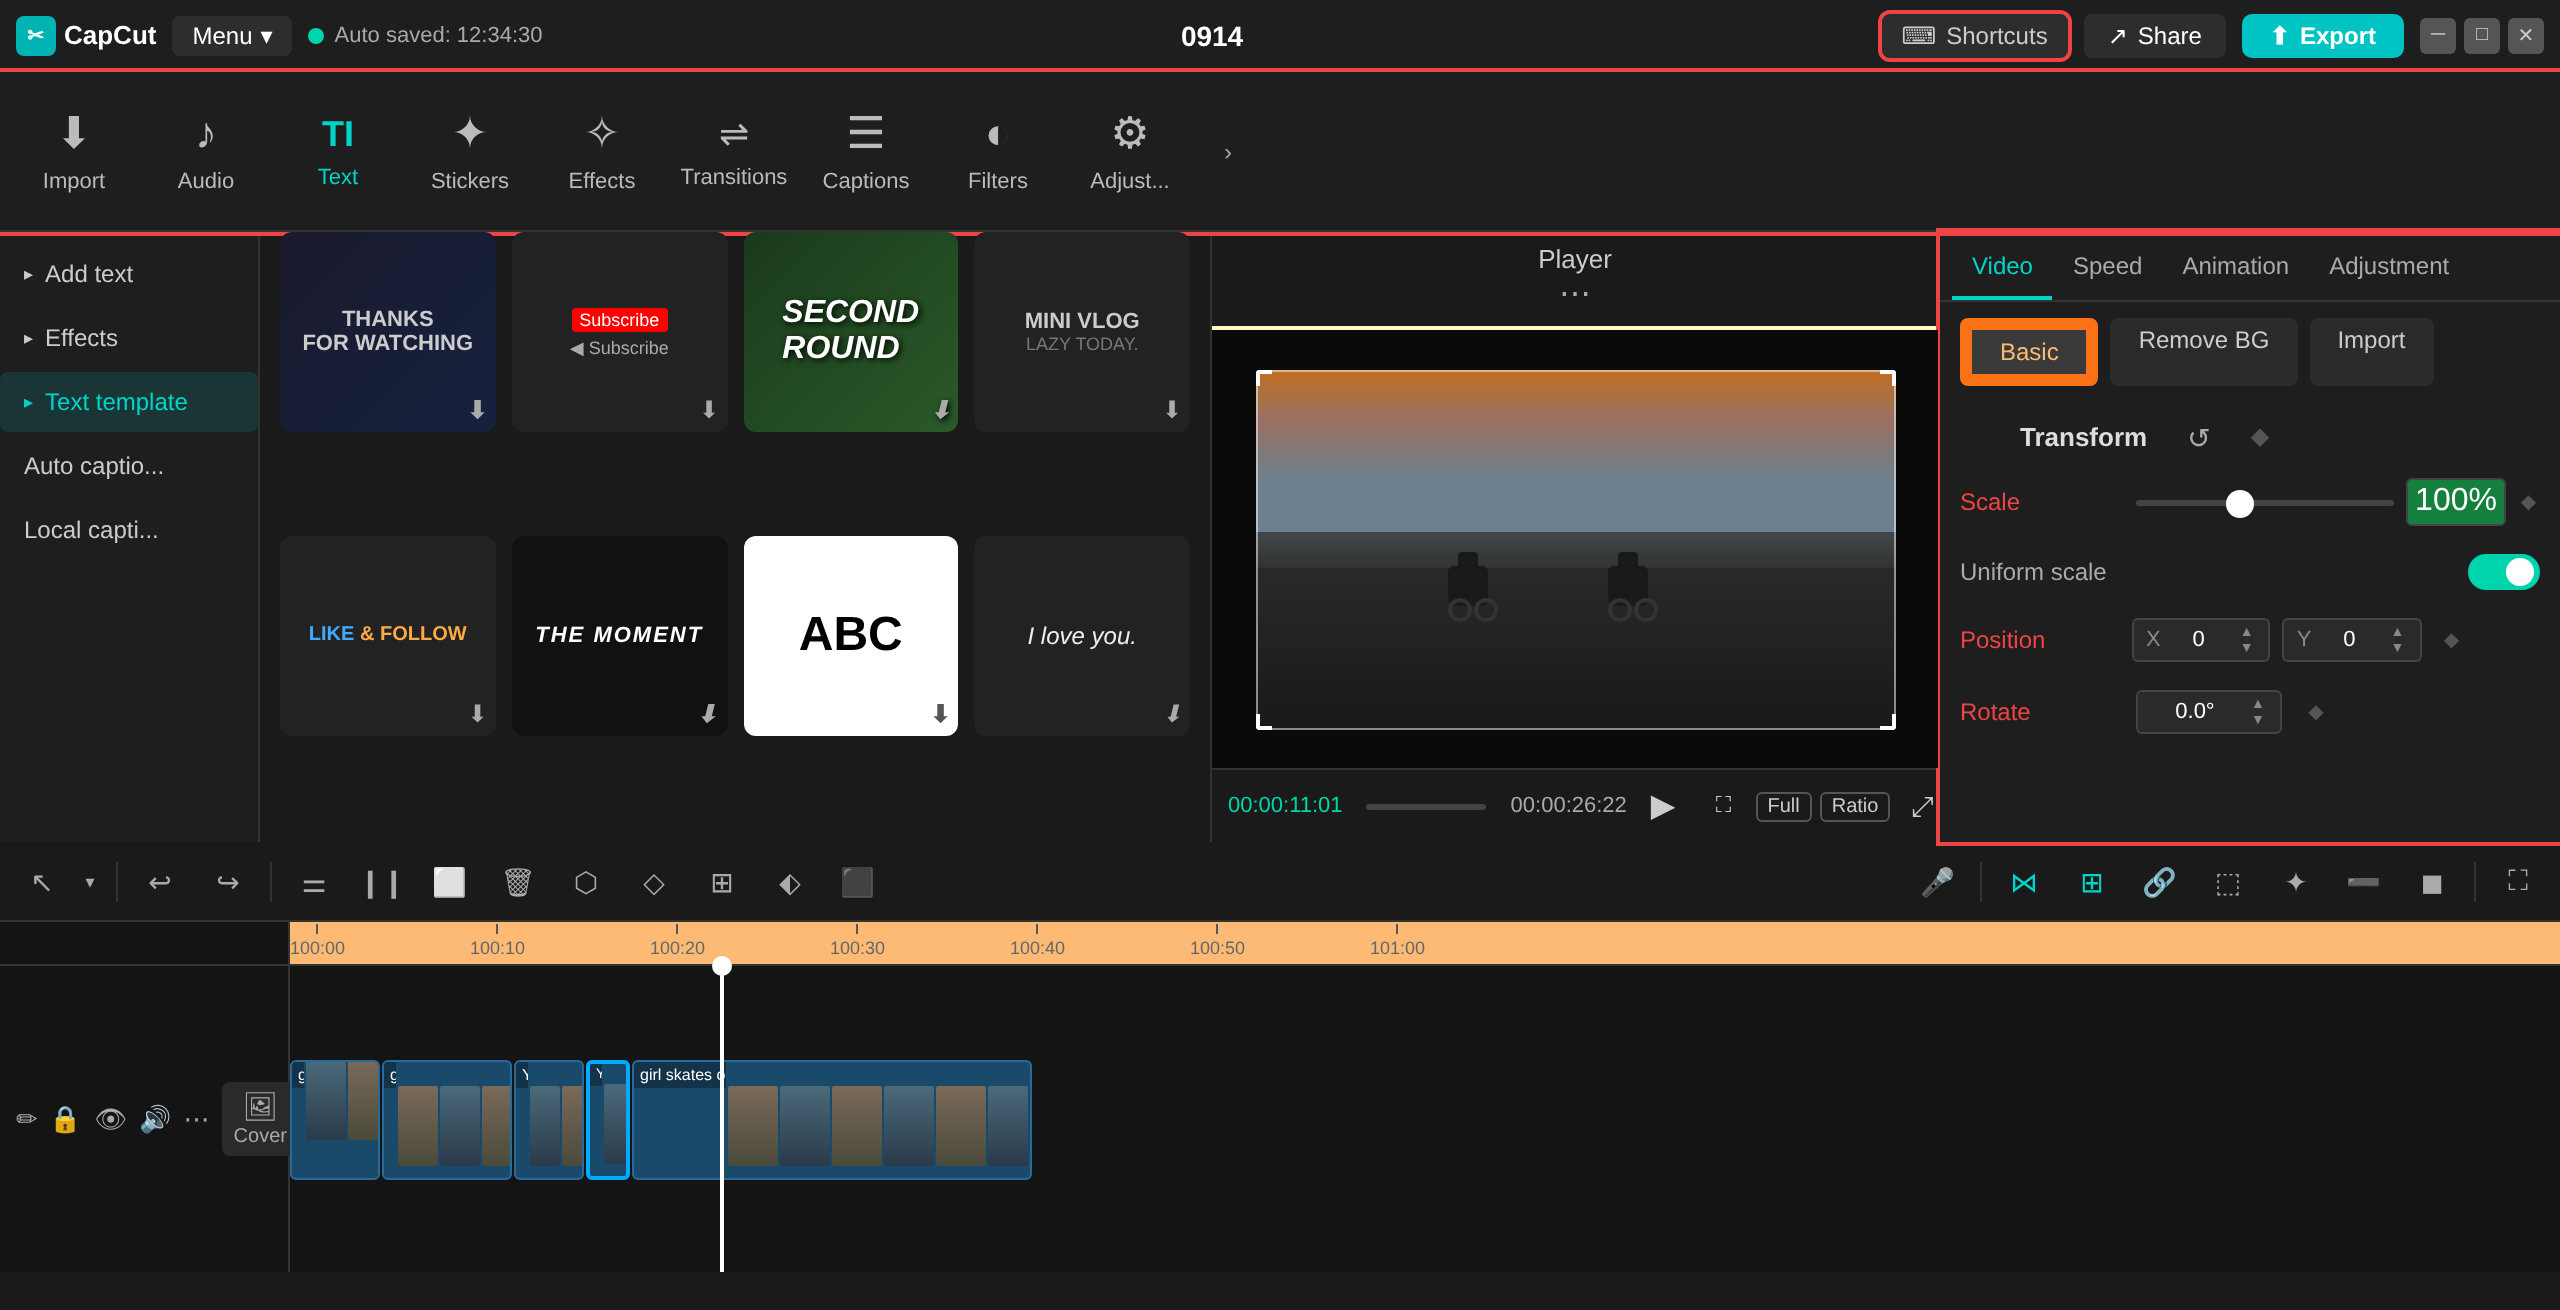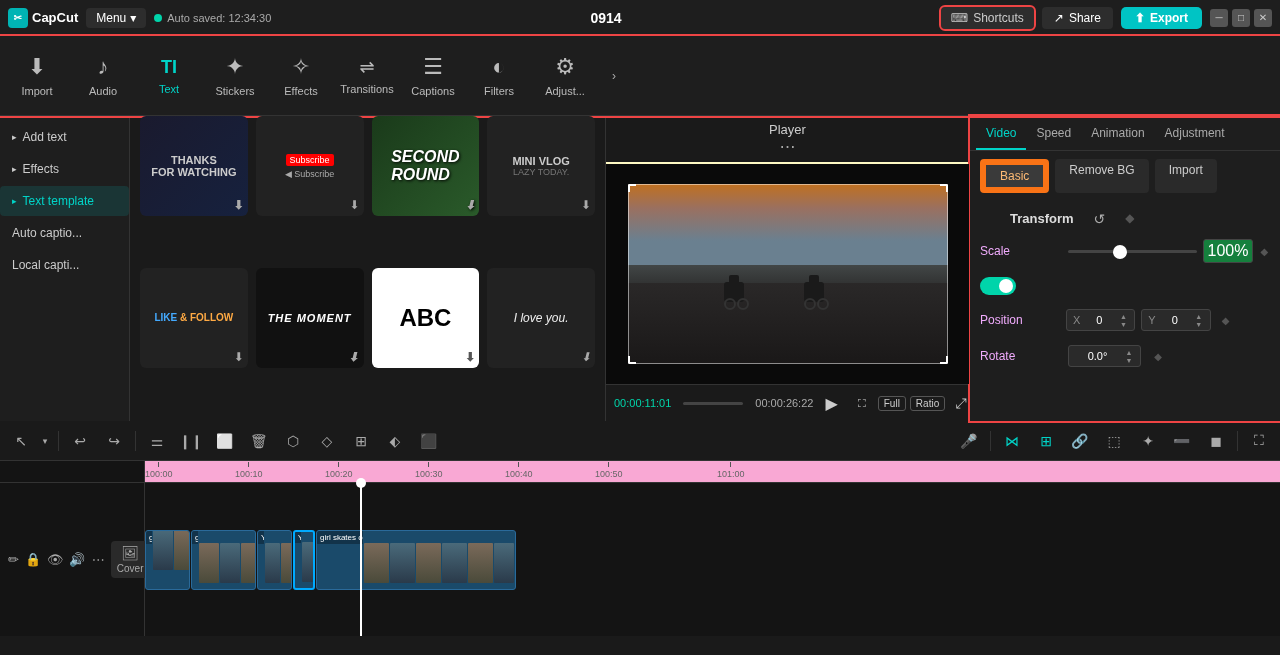--- a/index.html
+++ b/index.html
@@ -79,42 +79,42 @@
     .right-panel { width: 310px; background: #1e1e1e; display: flex; flex-direction: column; flex-shrink: 0; outline: 2px solid #e44; }
     .right-tabs { display: flex; border-bottom: 1px solid #333; padding: 0 6px; }
     .right-tab { padding: 10px 10px 8px; font-size: 12px; color: #aaa; cursor: pointer; border-bottom: 2px solid transparent; }
     .right-tab.active { color: #00d4c8; border-bottom-color: #00d4c8; }
     .right-sub-tabs { display: flex; padding: 8px 10px; gap: 6px; }
     .right-sub-tab { padding: 4px 14px; font-size: 12px; border-radius: 4px; cursor: pointer; background: #2a2a2a; color: #ccc; }
     .right-sub-tab.active { background: #3a3a3a; color: #fdba74; border: 6px solid #f97316; }
     .right-content { flex: 1; padding: 10px; overflow-y: auto; }
     .section-title { font-size: 13px; font-weight: 600; color: #ddd; margin-bottom: 12px; display: flex; align-items: flex-start; gap: 20px; margin-left: 30px; }
     .transform-row { display: flex; align-items: center; margin-bottom: 14px; gap: 8px; }
-    .transform-label { font-size: 12px; color: #f0abfc; width: 80px; flex-shrink: 0; }
+    .transform-label { font-size: 12px; color: #ef4444; width: 80px; flex-shrink: 0; }
     .slider-container { flex: 1; display: flex; align-items: center; gap: 6px; }
     .slider { width: 100%; height: 3px; background: #444; border-radius: 2px; position: relative; }
     .slider-thumb { width: 14px; height: 14px; background: #fff; border-radius: 50%; position: absolute; top: -5px; left: 35%; cursor: pointer; }
     .value-input { width: 50px; text-align: center; background: #2a2a2a; border: 1px solid #444; border-radius: 3px; color: #fff; padding: 2px 4px; font-size: 11px; }
     .diamond-btn { width: 18px; height: 18px; background: none; border: none; color: #555; cursor: pointer; font-size: 10px; display: flex; align-items: center; justify-content: center; }
     .toggle-row { display: flex; align-items: center; margin-bottom: 14px; }
     .toggle-label { font-size: 12px; color: #aaa; flex: 1; }
     .toggle { width: 36px; height: 18px; background: #00d4aa; border-radius: 9px; position: relative; cursor: pointer; }
     .toggle-knob { width: 14px; height: 14px; background: #fff; border-radius: 50%; position: absolute; top: 2px; right: 3px; }
     .position-row { display: flex; align-items: center; margin-bottom: 14px; gap: 6px; }
     .pos-field { display: flex; align-items: center; gap: 4px; background: #2a2a2a; border: 1px solid #444; border-radius: 3px; padding: 2px 6px; }
     .pos-label { font-size: 11px; color: #888; }
     .pos-input { width: 30px; background: none; border: none; color: #fff; font-size: 11px; text-align: center; }
     .pos-arrows { display: flex; flex-direction: column; gap: 0; }
     .pos-arrow { width: 10px; height: 8px; background: none; border: none; color: #888; cursor: pointer; font-size: 7px; line-height: 1; }
     .timeline-toolbar { display: flex; align-items: center; height: 40px; padding: 0 6px; gap: 4px; border-bottom: 1px solid #333; }
     .tl-btn { width: 30px; height: 28px; display: flex; align-items: center; justify-content: center; background: none; border: none; color: #aaa; cursor: pointer; font-size: 14px; border-radius: 4px; }
     .tl-separator { width: 1px; height: 20px; background: #333; margin: 0 2px; }
     .tl-spacer { flex: 1; }
     .tl-right { display: flex; align-items: center; gap: 4px; }
-    .tl-ruler { height: 22px; background: #f9a8d4; border-bottom: 1px solid #333; display: flex; align-items: flex-end; padding-bottom: 3px; position: relative; }
+    .tl-ruler { height: 22px; background: #fdba74; border-bottom: 1px solid #333; display: flex; align-items: flex-end; padding-bottom: 3px; position: relative; }
     .ruler-mark { position: absolute; bottom: 3px; font-size: 9px; color: #666; display: flex; flex-direction: column; align-items: center; gap: 2px; }
     .ruler-line { width: 1px; height: 5px; background: #555; }
     .track-cover { background: #2a2a2a; border-radius: 4px; padding: 4px 6px; font-size: 10px; color: #aaa; display: flex; flex-direction: column; align-items: center; gap: 2px; cursor: pointer; }
     .track-cover-icon { font-size: 14px; }
     .clip { height: 60px; border-radius: 3px; overflow: hidden; display: inline-flex; align-items: flex-start; flex-shrink: 0; position: relative; cursor: pointer; }
     .clip-blue { background: #1a4a6a; border: 1px solid #2a6a9a; }
     .clip-selected { border: 2px solid #00aaff; }
     .clip-label { font-size: 8px; color: #fff; padding: 2px 3px; white-space: nowrap; overflow: hidden; background: rgba(0,0,0,0.3); width: 100%; }
     .clip-thumb { width: 28px; height: 40px; background: #2a2a2a; border-radius: 1px; overflow: hidden; }
     .thumb-dark { background: linear-gradient(to bottom, #4a6a7a, #2a3a4a); }
@@ -348,20 +348,21 @@
         <span class="transform-label">Scale</span>
         <div class="slider-container">
           <div class="slider">
             <div class="slider-thumb"></div>
           </div>
           <input class="value-input" value="100%" style="width: 50px; background: #15803d; border: 1px solid rgb(68, 68, 68); border-radius: 3px; color: rgb(255, 255, 255); padding: 2px 4px; font-size: 16px;">
           <button class="diamond-btn">◆</button>
         </div>
       </div>
       <div class="toggle-row">
+        <span class="toggle-label">Uniform scale</span>
         <div class="toggle">
           <div class="toggle-knob"></div>
         </div>
       </div>
       <div class="position-row">
         <span class="transform-label">Position</span>
         <div class="pos-field">
           <span class="pos-label">X</span>
           <input class="pos-input" value="0" style="width: 30px; background: none; border: none; color: rgb(255, 255, 255); font-size: 11px; text-align: center;">
           <div class="pos-arrows">
@@ -467,21 +468,21 @@
         <span>100:30</span>
       </div>
       <div class="ruler-mark" style="left:360px;">
         <div class="ruler-line"></div>
         <span>100:40</span>
       </div>
       <div class="ruler-mark" style="left:450px;">
         <div class="ruler-line"></div>
         <span>100:50</span>
       </div>
-      <div class="ruler-mark" style="left:572px;">
+      <div class="ruler-mark" style="left:540px;">
         <div class="ruler-line"></div>
         <span>101:00</span>
       </div>
     </div>
 
     <div style="position:relative;height:calc(175px - 22px);">
 
       <div style="position:absolute;top:0;bottom:0;width:2px;background:#fff;z-index:10;left:215px;">
         <div style="width:10px;height:10px;background:#fff;border-radius:50%;position:absolute;top:-5px;left:-4px;"></div>
       </div>

